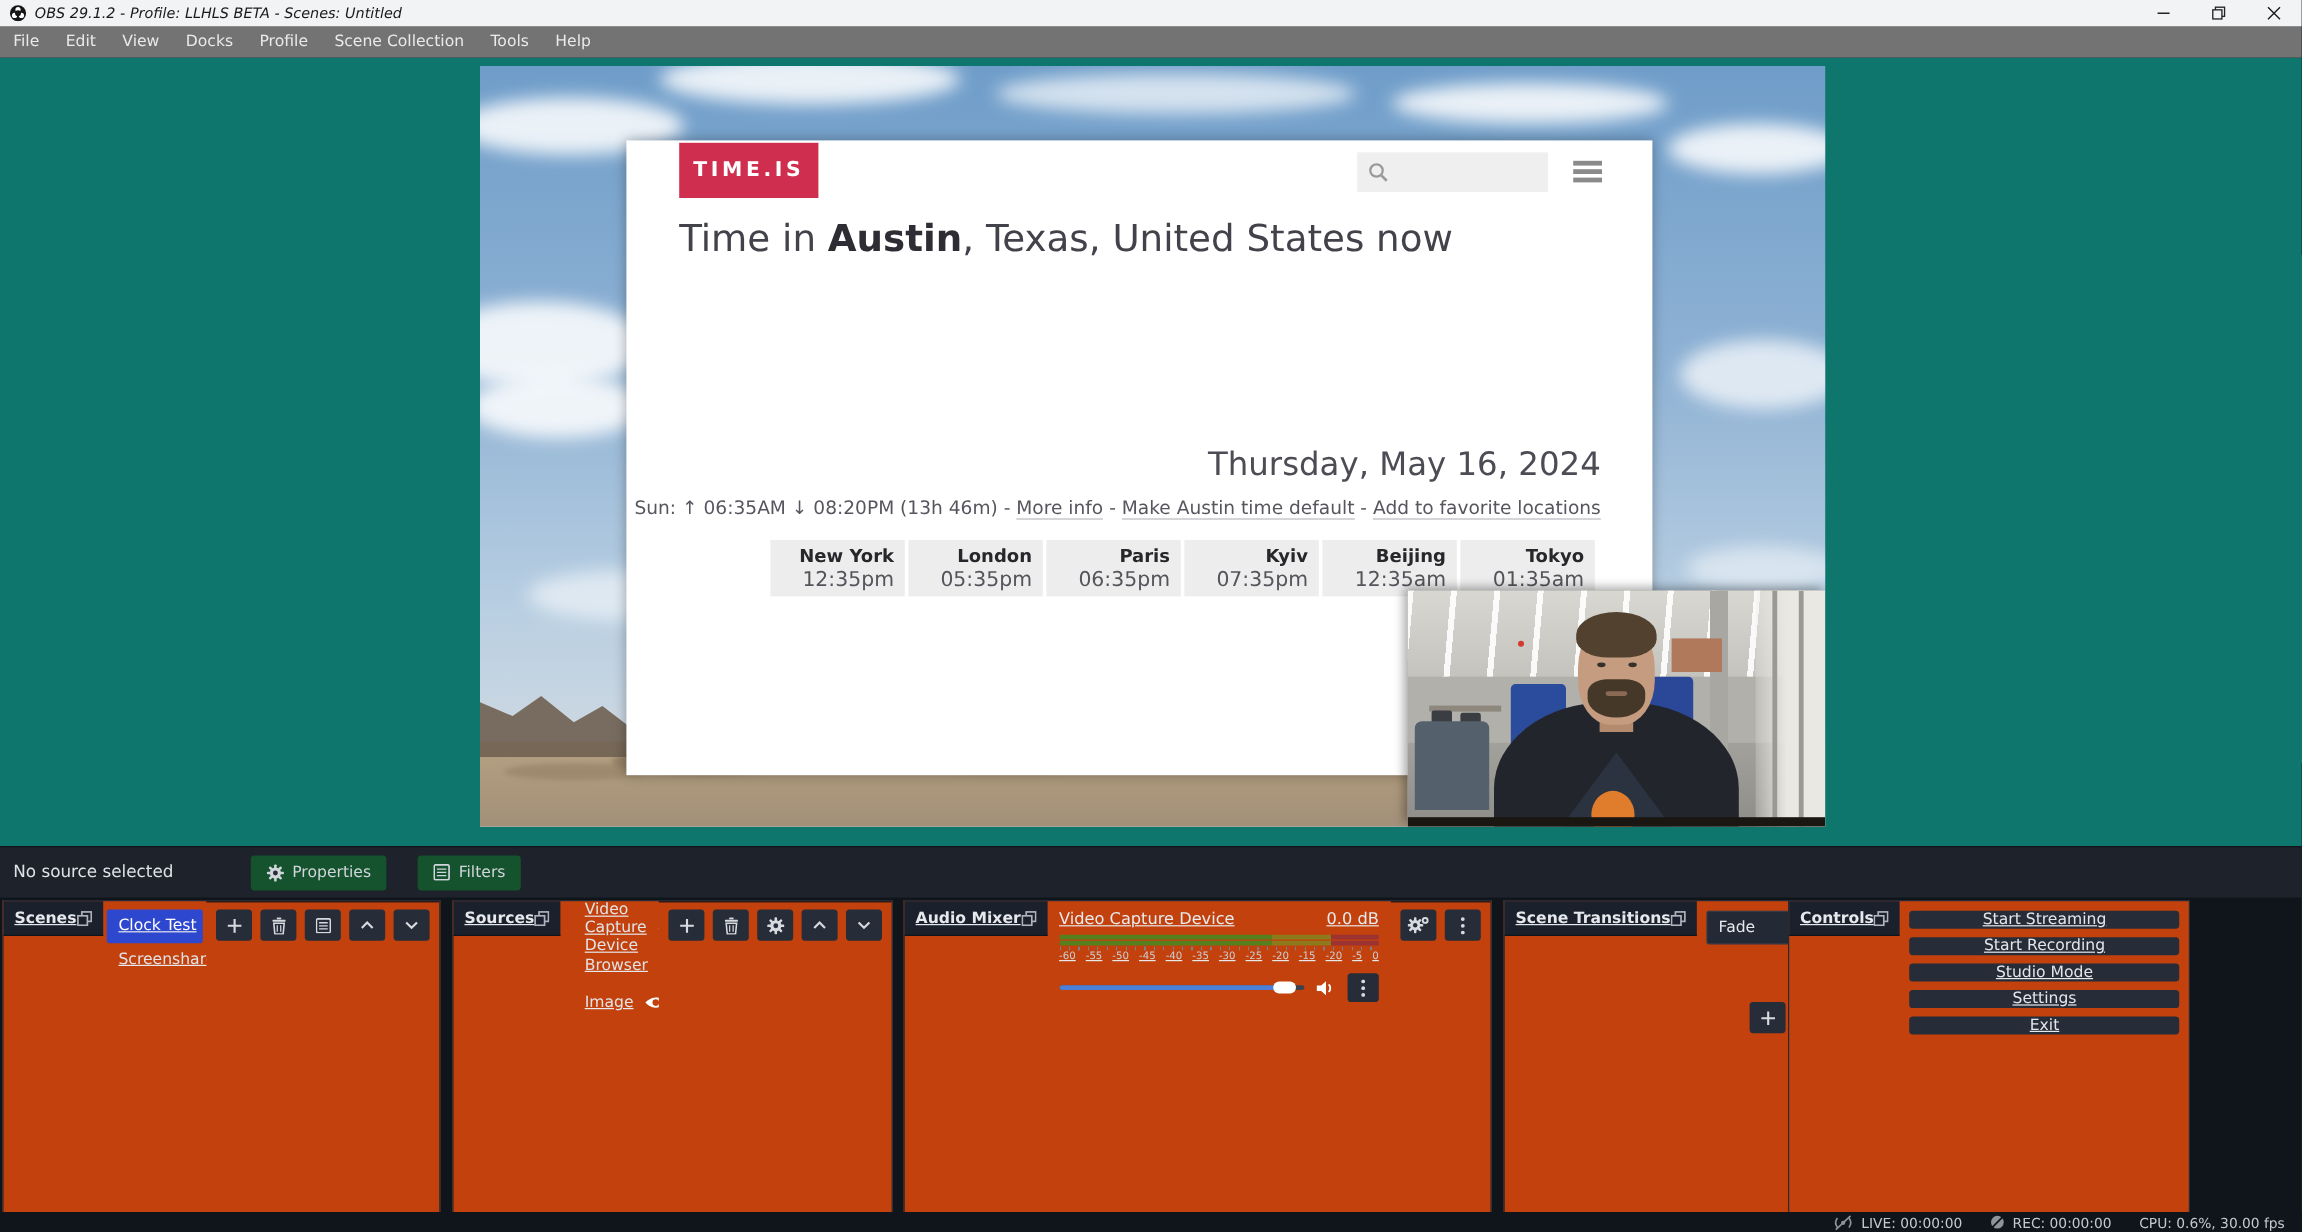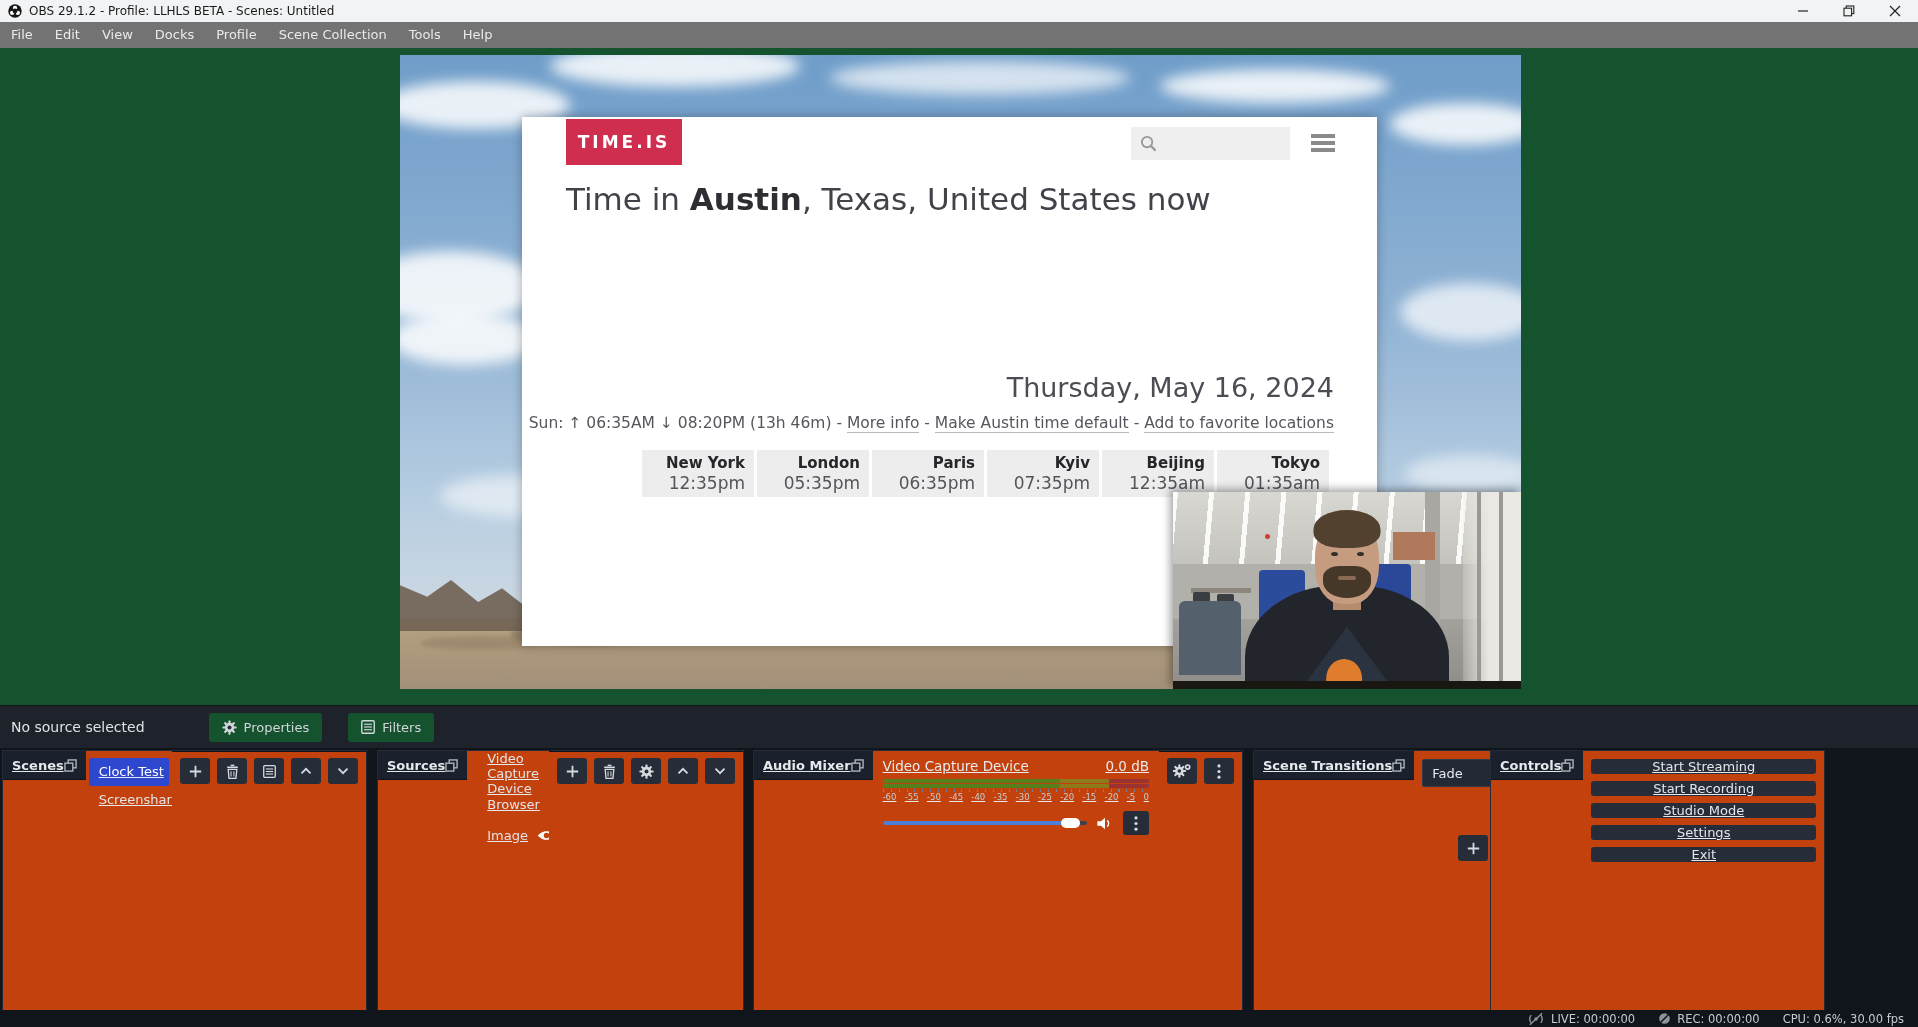--- a/index.html
+++ b/index.html
@@ -2,32 +2,32 @@
 <html><head>
 <meta charset="utf-8">
 <style>
   html,body{margin:0;padding:0;width:1918px;height:1027px;overflow:hidden;
     background:#10141b;font-family:"DejaVu Sans","Liberation Sans",sans-serif;
     -webkit-font-smoothing:antialiased;}
   svg{display:block;}
 
   
   .titlebar{position:absolute;left:0;top:0;width:100%;height:22px;background:#f2f3f4;
-    display:flex;align-items:center;color:#1a1a1a;font-size:12px;z-index:50;}
+    display:flex;align-items:center;color:#1a1a1a;font-size:12px;z-index:50;font-style:italic;}
   .obs-logo{margin:0 7px 0 8px;}
   .tb-spacer{flex:1;}
   .tb-btn{width:46px;height:22px;display:flex;align-items:center;justify-content:center;color:#222;}
 
   
   .menubar{position:absolute;left:0;top:22px;width:100%;height:26px;background:#737373;
     display:flex;align-items:center;color:#e9eaec;font-size:13px;z-index:49;}
   .menu-item{padding:0 11px;line-height:26px;cursor:default;}
 
   
-  .preview{position:absolute;left:0;top:48px;width:100%;height:657px;background:#14532d;}
+  .preview{position:absolute;left:0;top:48px;width:100%;height:657px;background:#0f766e;}
   .canvas{position:absolute;left:400px;top:7px;width:1121px;height:634px;overflow:hidden;
     background:linear-gradient(180deg,#6f9dc9 0%,#8fb2d4 40%,#b9cfe2 72%,#cdd8e2 88%);}
   .cloud{position:absolute;background:#fff;border-radius:50%;filter:blur(7px);opacity:.85;}
   .desert{position:absolute;left:0;bottom:0;width:100%;height:71px;
     background:linear-gradient(180deg,#b5a183 0%,#ab977b 55%,#a3907a 100%);}
   .dune{position:absolute;background:#8d7a60;border-radius:50%;filter:blur(2px);opacity:.8;}
   .mtn{position:absolute;bottom:58px;left:0;width:170px;height:52px;background:#6f6152;
     clip-path:polygon(0 100%,0 12%,16% 34%,30% 2%,46% 44%,60% 18%,76% 58%,100% 48%,100% 100%);opacity:.9;}
 
   

